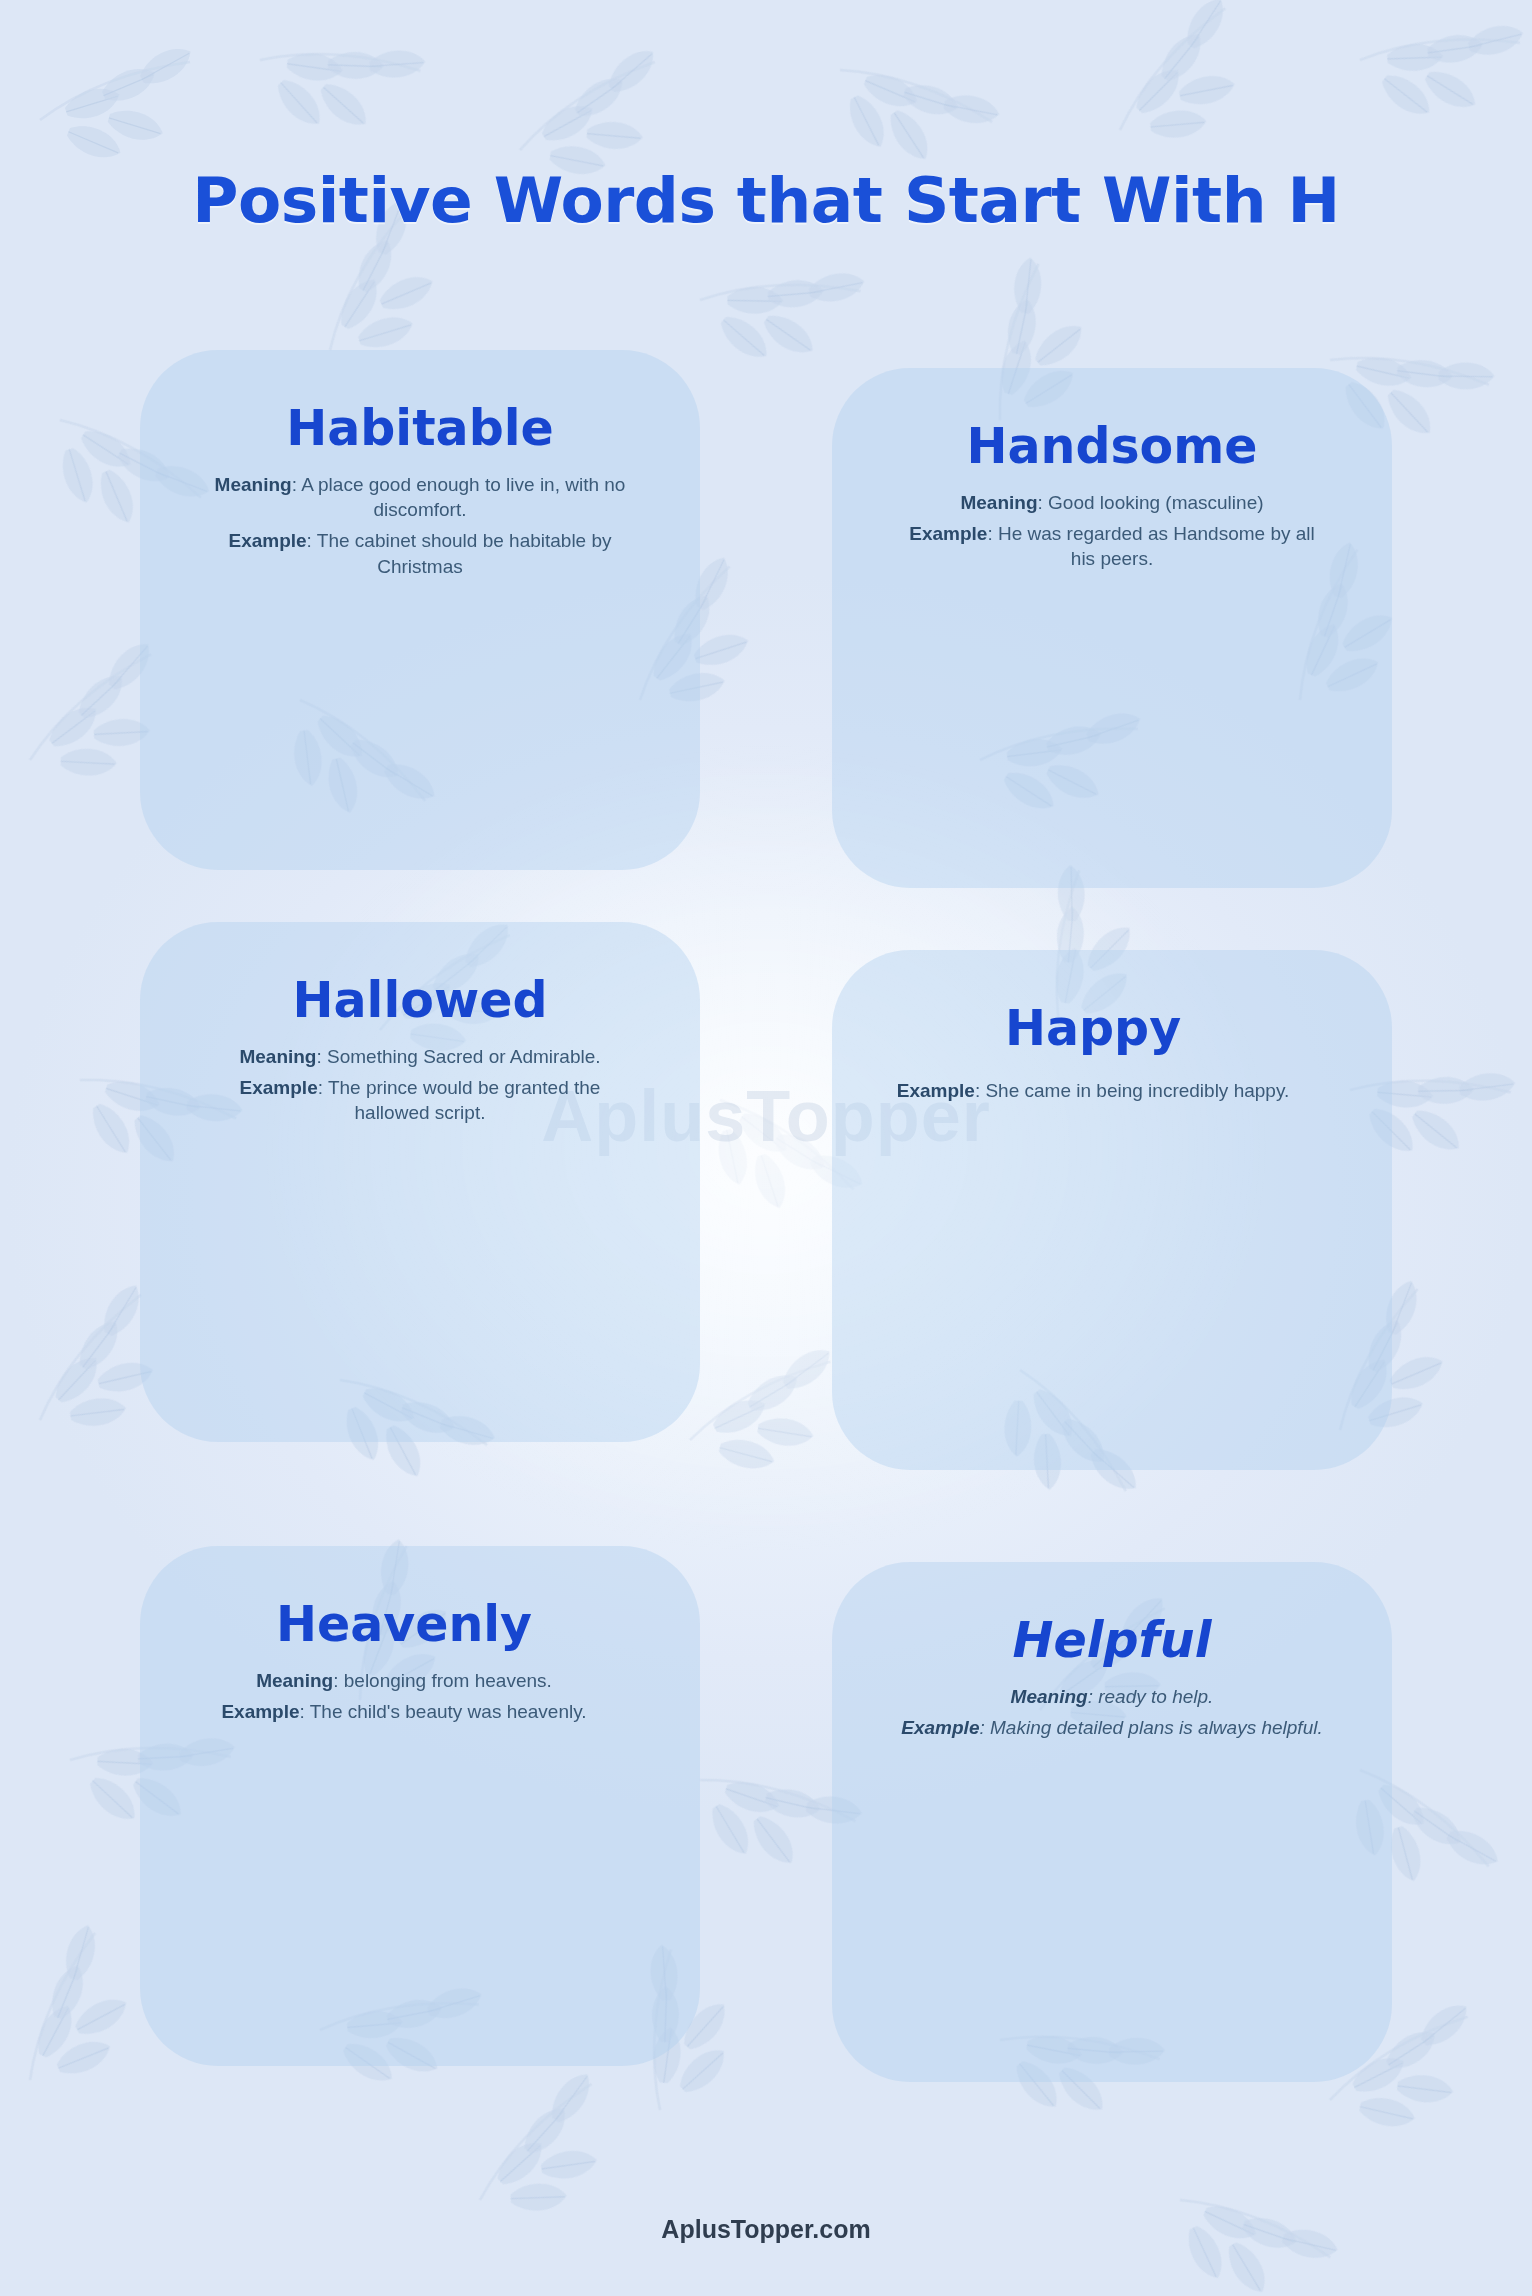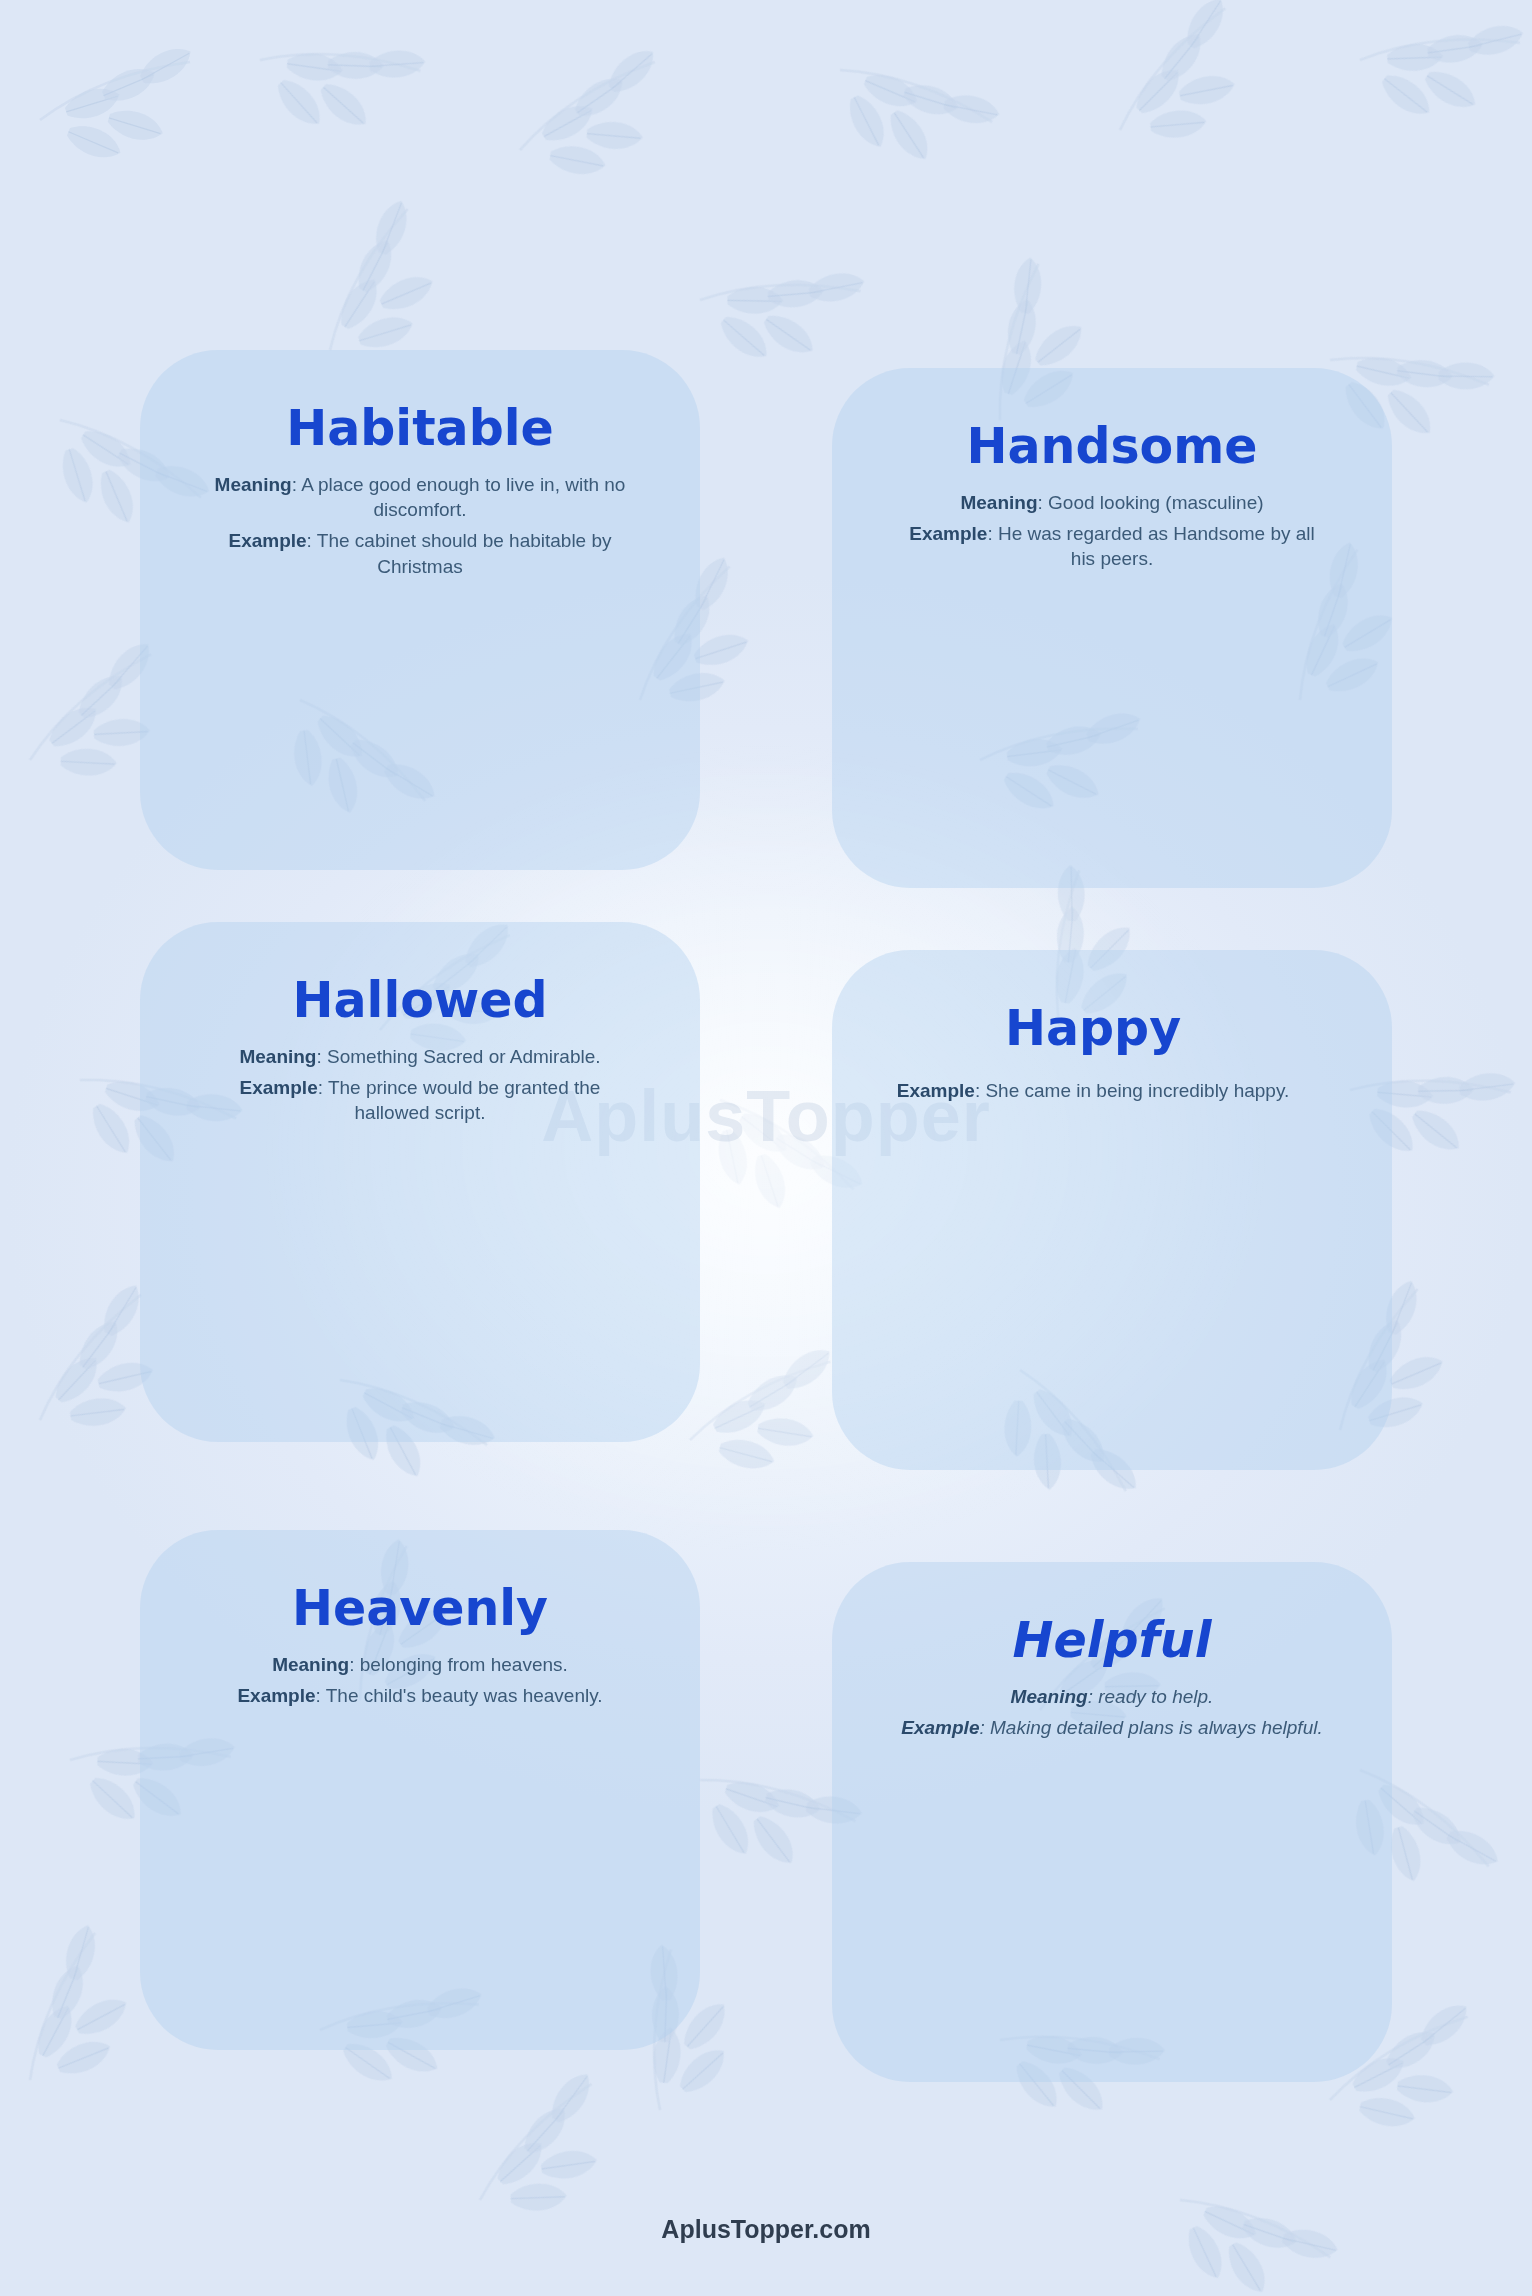--- a/index.html
+++ b/index.html
@@ -77,21 +77,21 @@
     display: flex;
     flex-direction: column;
     align-items: center;
     justify-content: flex-start;
   }
   
   .card.c1 { margin-top: 12px; }
   .card.c2 { margin-top: 34px; }
   .card.c3 { margin-top: 30px; }
   .card.c4 { margin-top: 62px; padding-left: 10px; }
-  .card.c5 { margin-top: 60px; }
+  .card.c5 { margin-top: 76px; padding-left: 16px; }
   .card.c6 { margin-top: 92px; font-style: italic; }
 
   .word {
     font-family: "DejaVu Sans", sans-serif;
     font-weight: bold;
     font-size: 49px;
     color: #1746cf;
     margin: 8px 0 16px 0;
     line-height: 1.1;
   }
@@ -204,20 +204,21 @@
         <use href="#sprig" x="1180" y="2200" transform="rotate(42 1180 2200)"></use>
         <use href="#sprig" x="480" y="2200" transform="rotate(-25 480 2200)"></use>
       </g>
     </svg>
   </div>
 
   <div class="vignette"></div>
 
   <div class="watermark">AplusTopper</div>
 
+  <h1 class="title">Positive Words that Start With H</h1>
 
   <div class="grid">
 
     <div class="card c1">
       <div class="word">Habitable</div>
       <p class="line meaning"><b>Meaning</b>: A place good enough to live in, with no discomfort.</p>
       <p class="line example"><b>Example</b>: The cabinet should be habitable by Christmas</p>
     </div>
 
     <div class="card c3">

